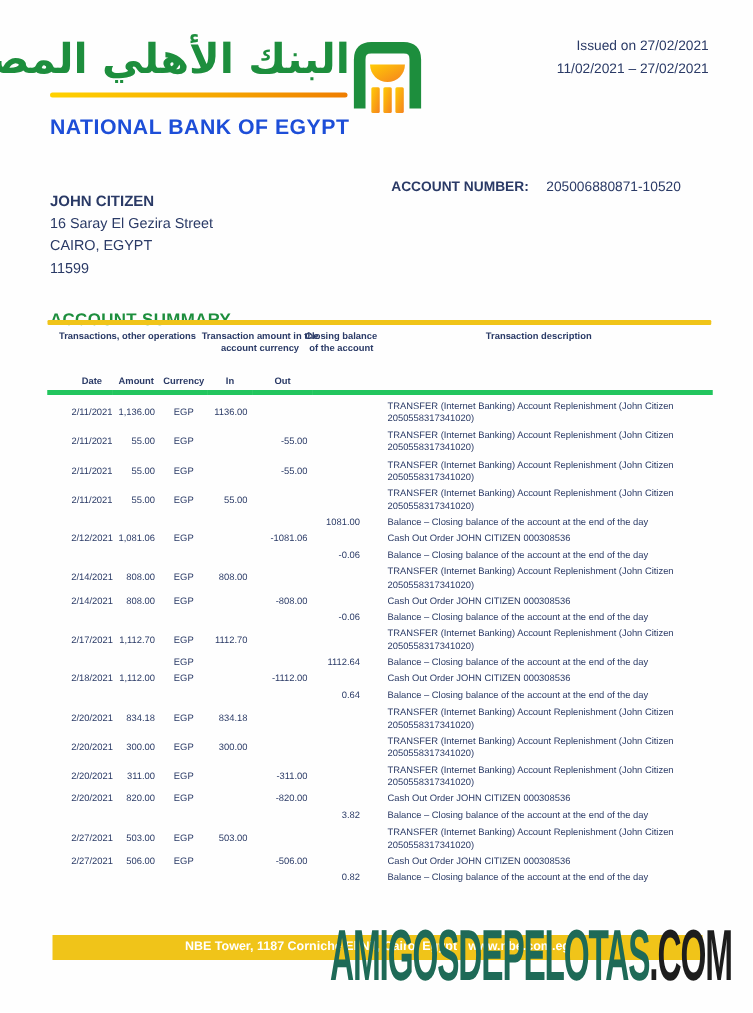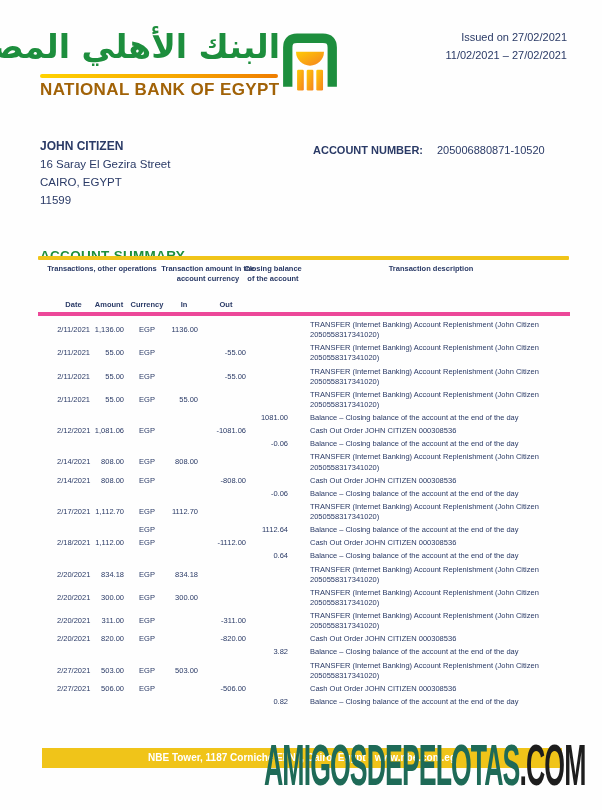--- a/index.html
+++ b/index.html
@@ -15,30 +15,30 @@
   .logo-arabic {
     direction:rtl; text-align:center; color:#1d8e3d; font-weight:bold;
     font-size:33px; line-height:50px; font-family:"DejaVu Sans", sans-serif;
     white-space:nowrap;
   }
   .logo-divider {
     height:4px; width:238px; margin-top:2px; border-radius:2px;
     background:linear-gradient(to right, #ffd200, #f6a800 55%, #ef7d00);
   }
   .logo-english {
-    margin-top:2px; color:#a16207; font-weight:bold; font-size:17px;
+    margin-top:14px; color:#1d4ed8; font-weight:bold; font-size:17px;
     letter-spacing:0.4px; white-space:nowrap;
   }
   .logo-mark { position:absolute; left:281px; top:31px; width:58px; height:60px; }
 
   .dates-block { position:absolute; right:35px; top:28px; text-align:right;
     font-size:11px; line-height:18px; color:#2a3a66; }
 
   
-  .customer-block { position:absolute; left:40px; top:137px; font-size:11.5px; line-height:18px; }
+  .customer-block { position:absolute; left:40px; top:152px; font-size:11.5px; line-height:18px; }
   .customer-name { font-weight:bold; font-size:12px; }
   .account-block { position:absolute; left:313px; top:141px; font-size:11px; line-height:18px; }
   .account-label { font-weight:bold;text-align:right; }
   .account-number-value { margin-left:14px; }
   .account-currency-value { margin-left:5px; }
 
   
   .summary-title { position:absolute; left:40px; top:248px; color:#1d8e3d;
     font-weight:bold; font-size:13.5px; letter-spacing:0.3px; }
   .rule-top { position:absolute; left:38px; top:256px; width:531px; height:4px;
@@ -54,21 +54,21 @@
 
   tr.group-row th { font-weight:bold; vertical-align:top; padding-top:3px;
     height:35px; text-align:center; line-height:1.35; }
   .gh-span { display:block; margin:0 auto; }
   .gh-ops { width:120px; }
   .gh-amt { width:96px; margin-left:-6px; }
   .gh-bal { width:58px; margin-left:-6px; }
   .gh-desc { width:120px; }
 
   tr.cols-row th { font-weight:bold; height:18px; vertical-align:middle;
-    border-bottom:4px solid #ec4899; text-align:center; }
+    border-bottom:4px solid #22c55e; text-align:center; }
   th.h-date { text-align:left; padding-left:19px; }
 
   tbody td { vertical-align:middle; padding:1.5px 0; line-height:1.35; }
   td.c-date { text-align:right; padding-left:19px; white-space:nowrap; }
   td.c-amount { text-align:right; padding-right:4px; white-space:nowrap; }
   td.c-currency { text-align:center; white-space:nowrap; }
   td.c-in { text-align:right; padding-right:4px; white-space:nowrap; }
   td.c-out { text-align:right; padding-right:4px; white-space:nowrap;margin-top:46px; }
   td.c-balance { text-align:right; padding-right:4px; white-space:nowrap; }
   td.c-desc { text-align:left; padding-left:18px; }

